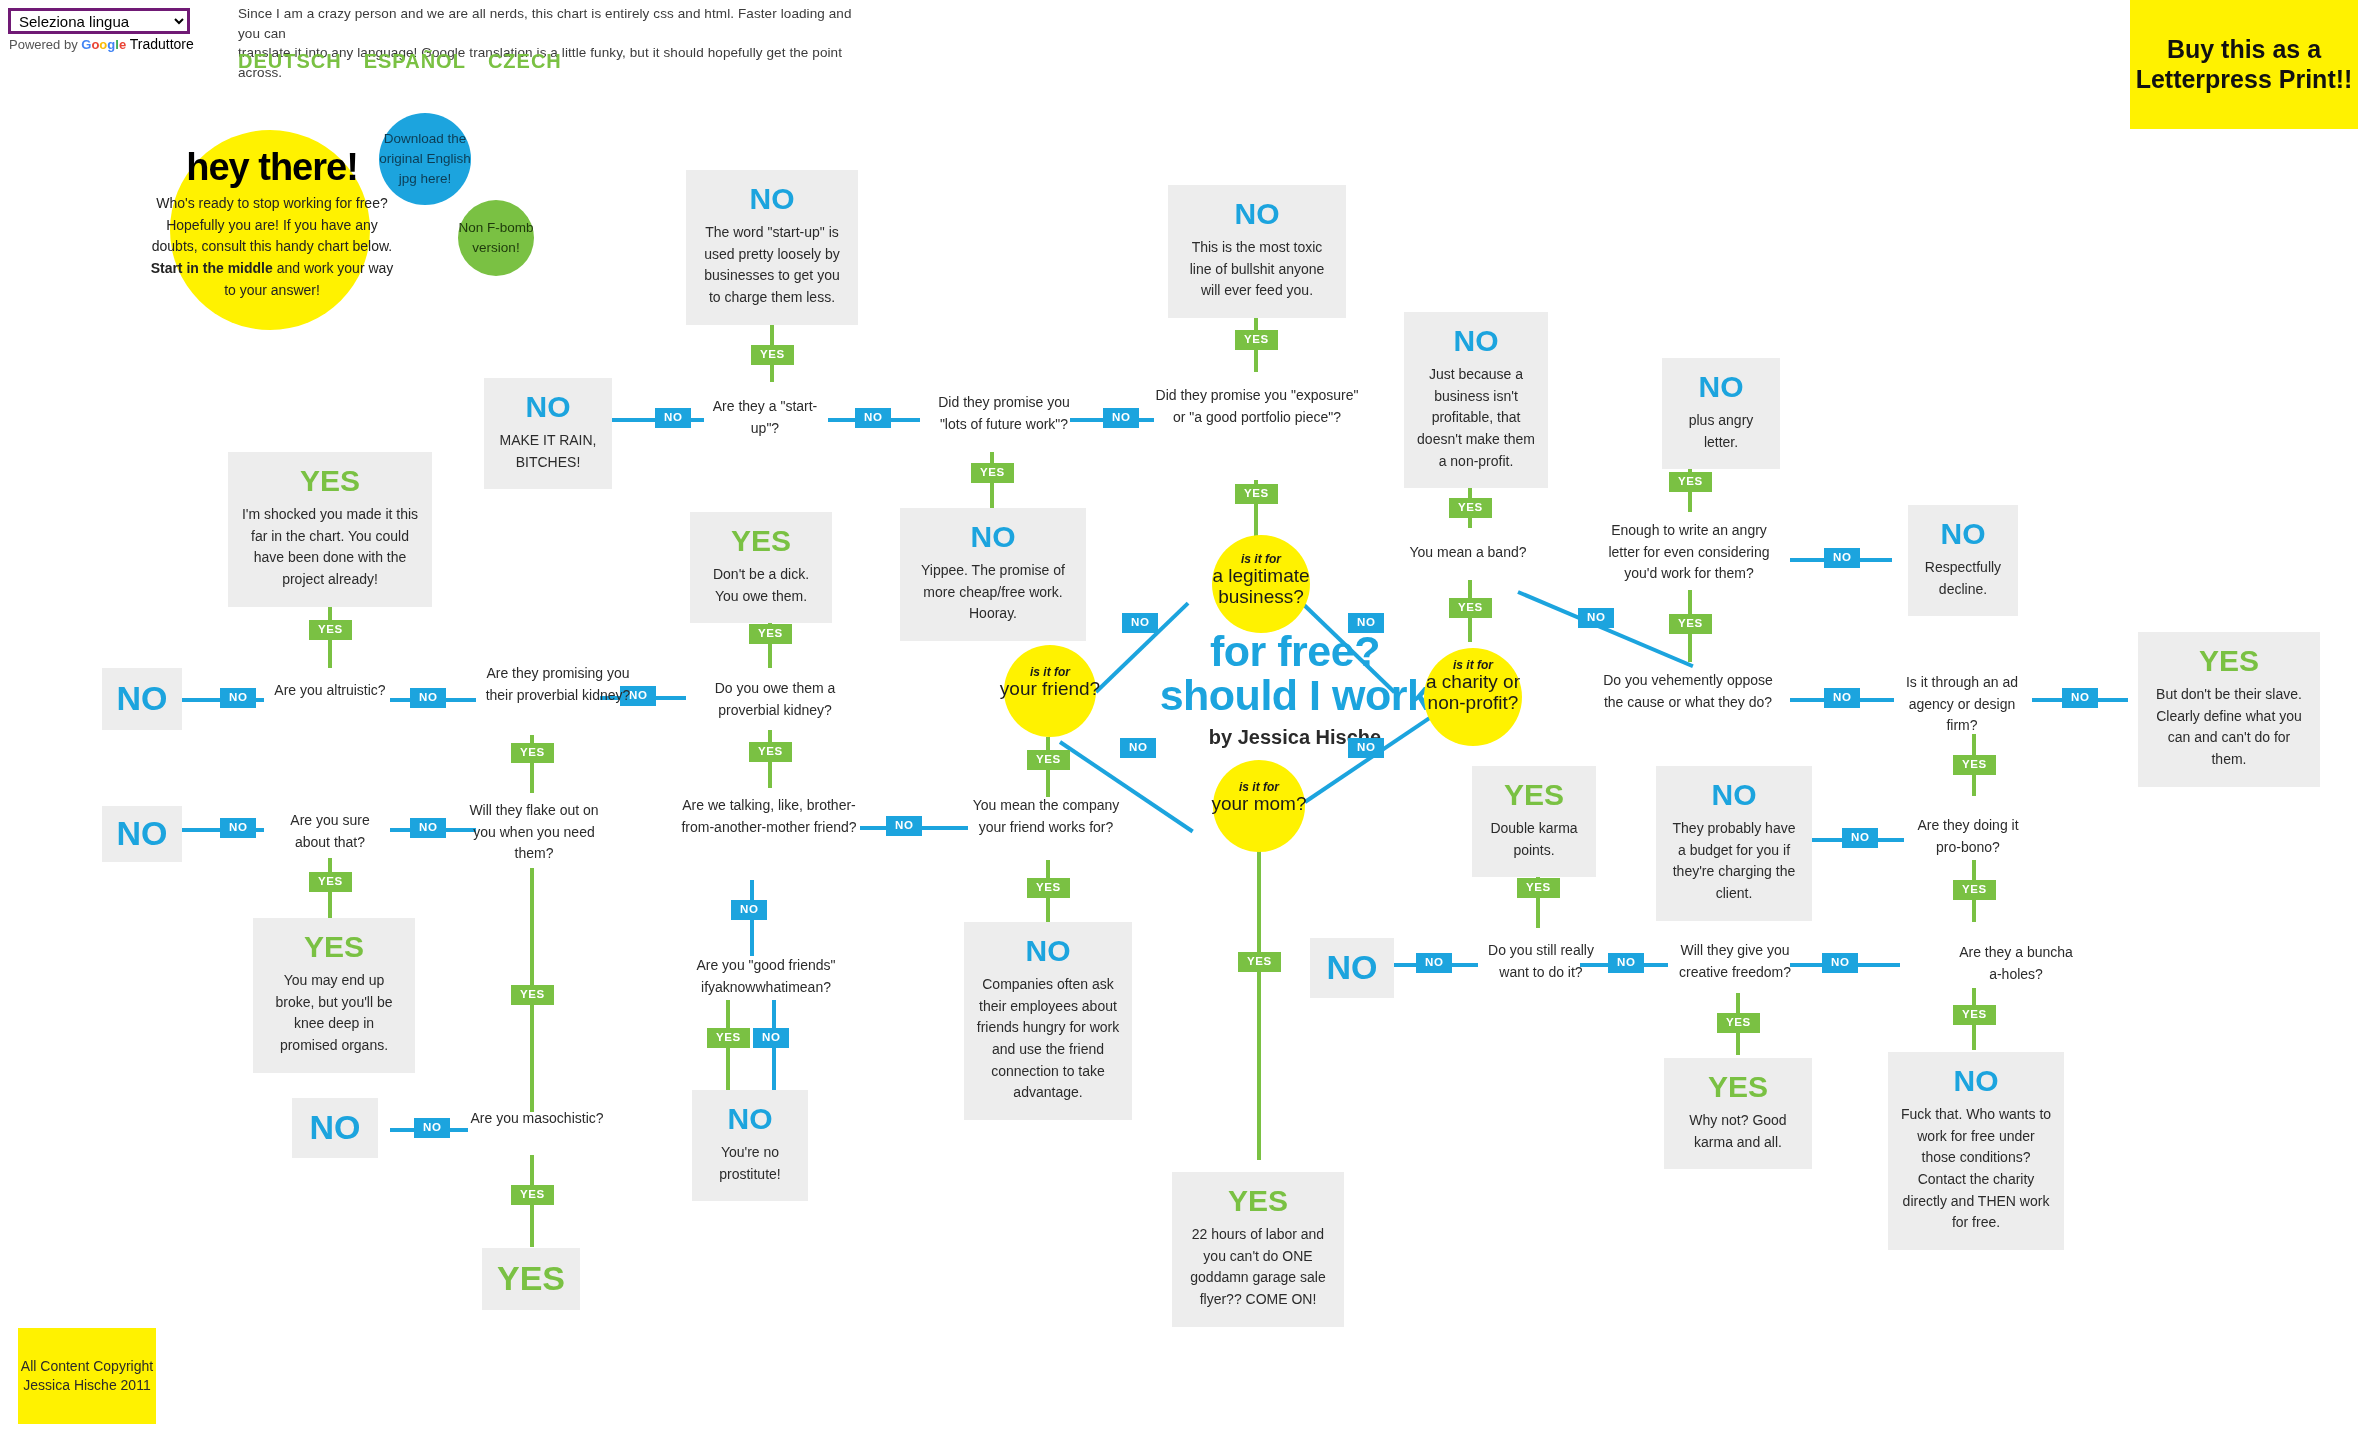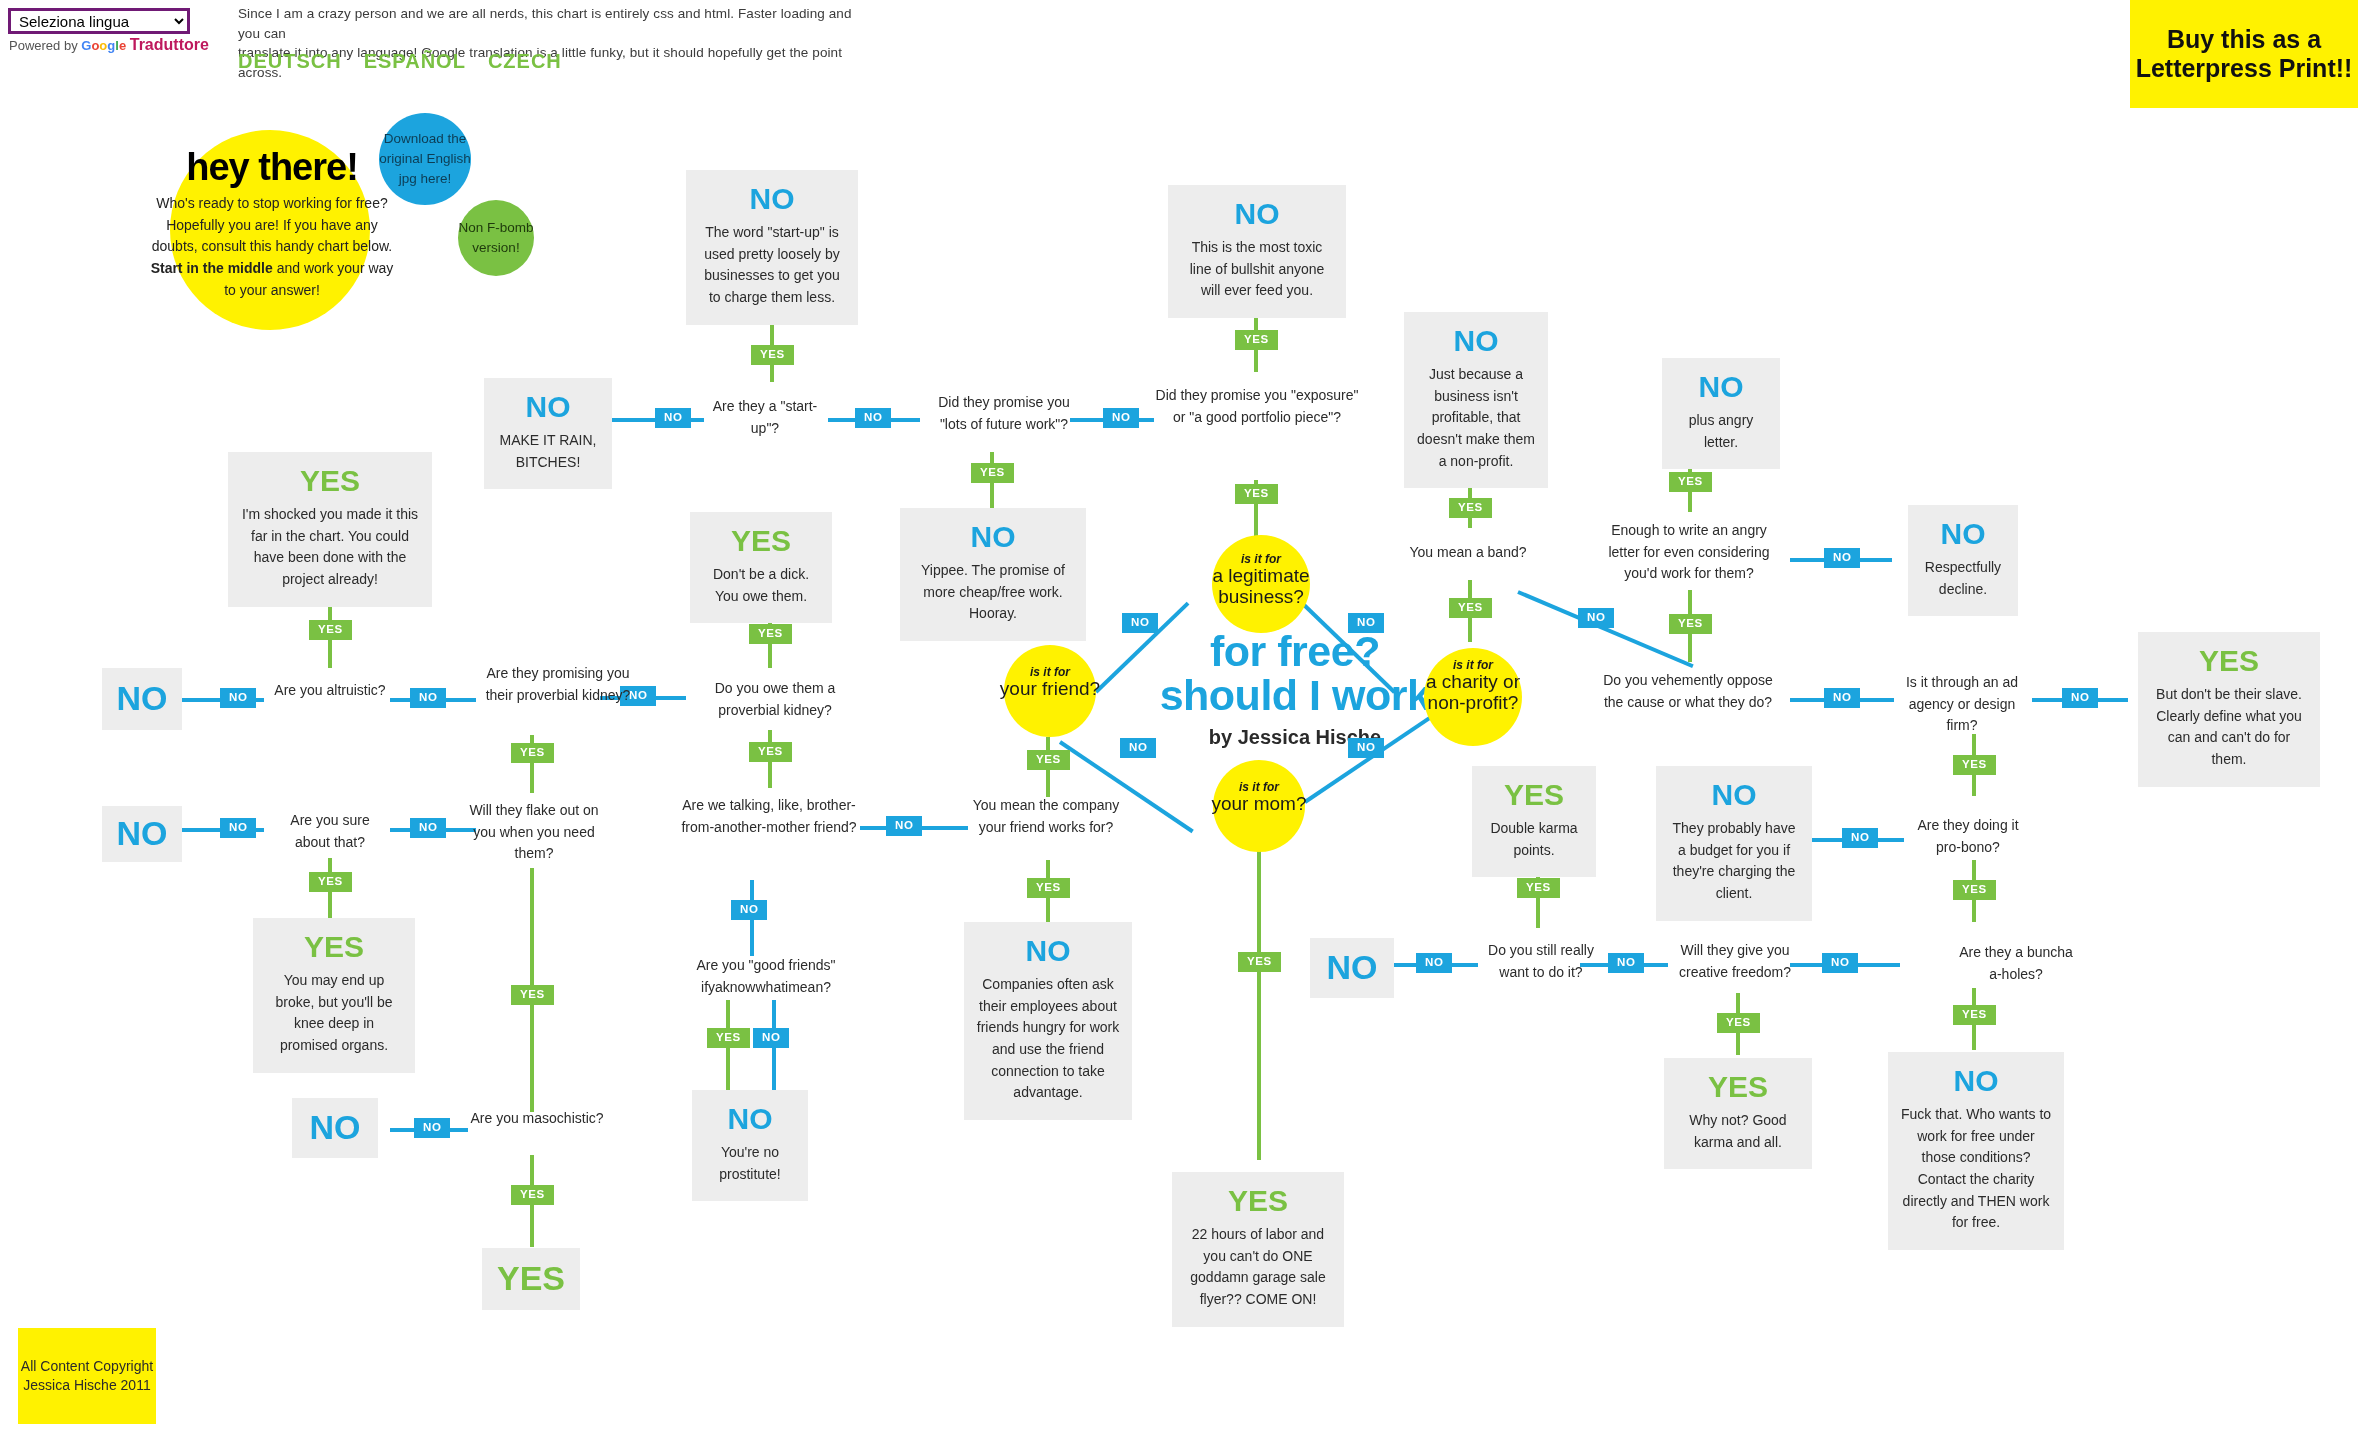--- a/index.html
+++ b/index.html
@@ -32,21 +32,21 @@
     position: absolute;
     left: 9px; top: 36px;
     font-size: 13px;
     color: #545454;
     white-space: nowrap;
   }
   .powered .g-b { color:#4285F4; font-weight:bold; }
   .powered .g-r { color:#EA4335; font-weight:bold; }
   .powered .g-y { color:#FBBC05; font-weight:bold; }
   .powered .g-g { color:#34A853; font-weight:bold; }
-  .powered .trad { color:#be185d; font-weight:bold; font-size:16px; }
+  .powered .trad { color:#000000; font-weight:normal; font-size:14px; }
 
   .intro {
     position: absolute;
     left: 238px; top: 4px;
     width: 620px;
     font-size: 13.5px;
     line-height: 1.45;
     color: #3b3b3b;
     letter-spacing: 0.1px;
   }
@@ -56,21 +56,21 @@
     font-size: 20px;
     font-weight: bold;
     color: #7ac143;
     letter-spacing: 1px;
   }
   .langlinks span { margin-right: 22px; cursor: pointer; }
 
   .buy-box {
     position: absolute;
     right: 0px; top: 0px;
-    width: 228px; height: 108px;
+    width: 228px; height: 129px;
     background: #FFF200;
     color: #111;
     display: flex;
     align-items: center;
     justify-content: center;
     text-align: center;
     font-weight: bold;
     font-size: 25px;
     line-height: 1.18;
     cursor: pointer;

